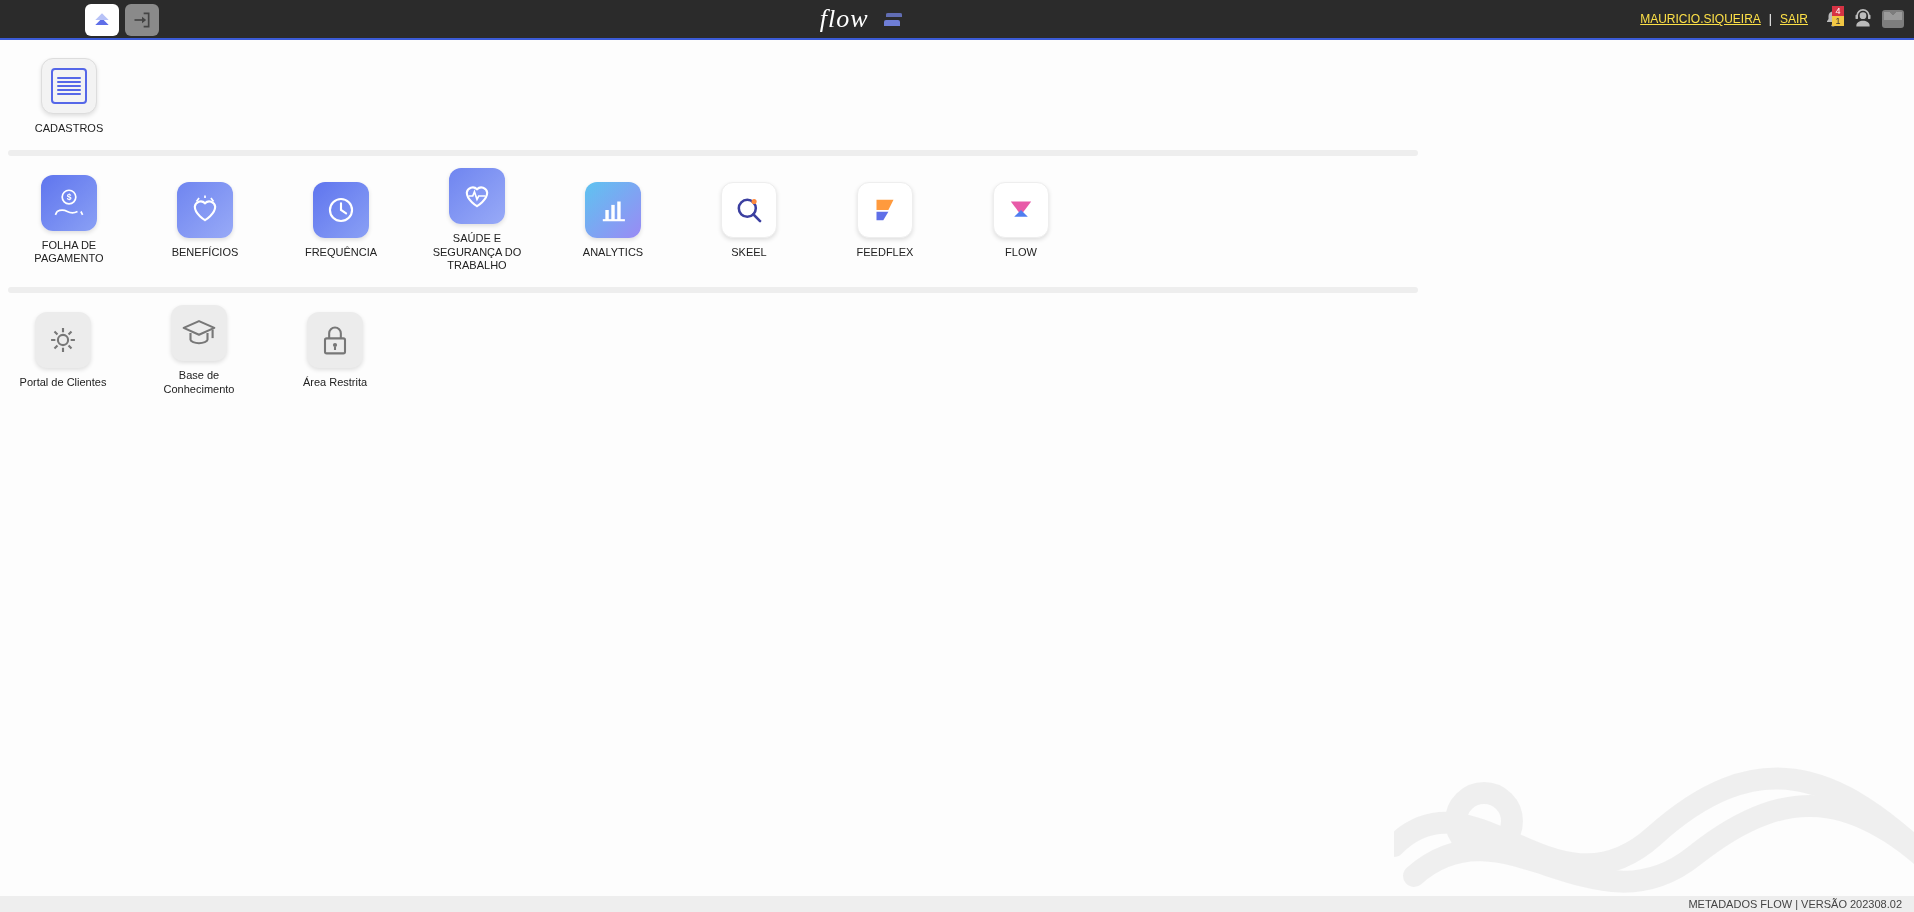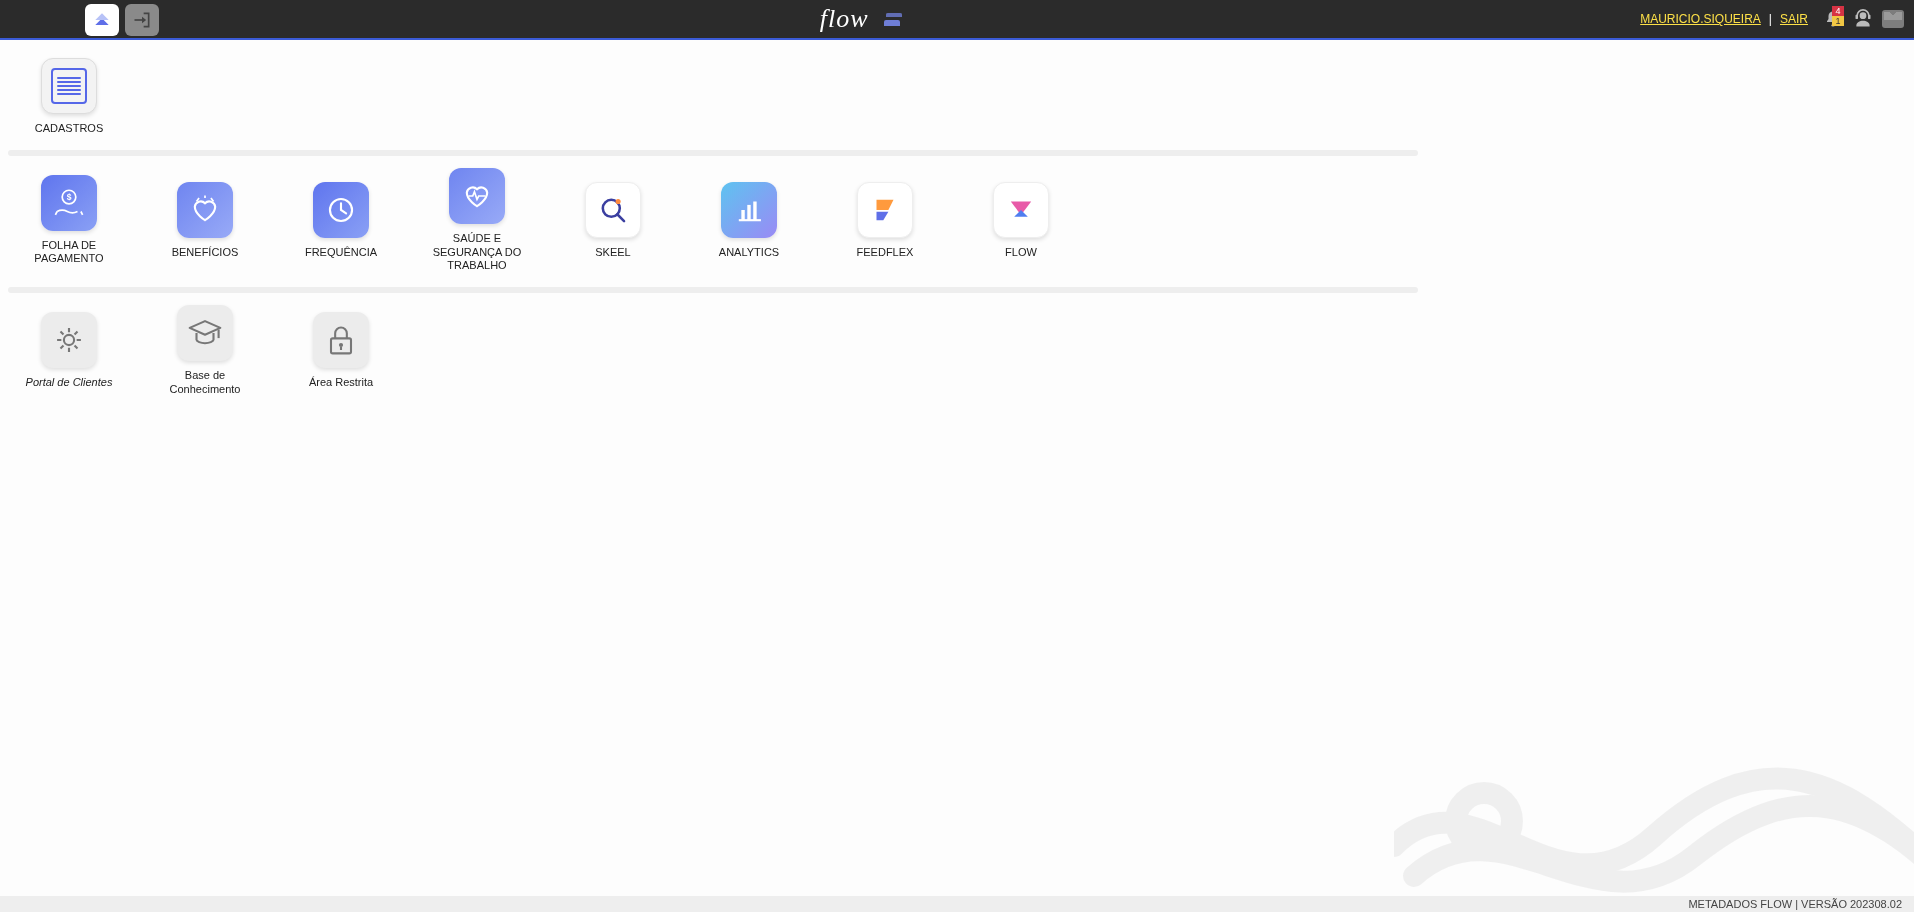--- a/index.html
+++ b/index.html
@@ -266,45 +266,45 @@
           <svg width="34" height="34" viewBox="0 0 40 40">
             <path d="M20 32s-12-7-12-16a7 7 0 0 1 12-4 7 7 0 0 1 12 4c0 9-12 16-12 16z" fill="none" stroke="#fff" stroke-width="2.5"></path>
             <path d="M10 20h5l2-5 3 9 2-4h8" fill="none" stroke="#fff" stroke-width="2"></path>
           </svg>
         </div>
         <div class="label">SAÚDE E SEGURANÇA DO TRABALHO</div>
       </div>
 
 
       <div class="tile">
-        <div class="icon white-box" style="border:1px solid #eee;">
-          <svg width="34" height="34" viewBox="0 0 40 40">
-            <circle cx="18" cy="18" r="10" fill="none" stroke="#3b3fa0" stroke-width="3"></circle>
-            <circle cx="26" cy="10" r="3" fill="#ff8a3d"></circle>
-            <path d="M25 25l8 8" stroke="#3b3fa0" stroke-width="3" stroke-linecap="round"></path>
-          </svg>
-        </div>
-        <div class="label">SKEEL</div>
-      </div>
-
-      <div class="tile">
         <div class="icon grad-teal">
           <svg width="34" height="34" viewBox="0 0 40 40">
             <path d="M8 32h26" stroke="#fff" stroke-width="2.5"></path>
             <rect x="11" y="20" width="4" height="12" fill="#fff"></rect>
             <rect x="18" y="14" width="4" height="18" fill="#fff"></rect>
             <rect x="25" y="10" width="4" height="22" fill="#fff"></rect>
           </svg>
         </div>
         <div class="label">ANALYTICS</div>
       </div>
 
       <div class="tile">
         <div class="icon white-box" style="border:1px solid #eee;">
           <svg width="34" height="34" viewBox="0 0 40 40">
+            <circle cx="18" cy="18" r="10" fill="none" stroke="#3b3fa0" stroke-width="3"></circle>
+            <circle cx="26" cy="10" r="3" fill="#ff8a3d"></circle>
+            <path d="M25 25l8 8" stroke="#3b3fa0" stroke-width="3" stroke-linecap="round"></path>
+          </svg>
+        </div>
+        <div class="label">SKEEL</div>
+      </div>
+
+      <div class="tile">
+        <div class="icon white-box" style="border:1px solid #eee;">
+          <svg width="34" height="34" viewBox="0 0 40 40">
             <path d="M10 8h20l-6 12H10z" fill="#ff9a3d"></path>
             <path d="M10 22h14l-6 10H10z" fill="#5f6fe8"></path>
           </svg>
         </div>
         <div class="label">FEEDFLEX</div>
       </div>
 
       <div class="tile">
         <div class="icon white-box" style="border:1px solid #eee;">
           <svg width="34" height="34" viewBox="0 0 40 40">
@@ -316,21 +316,21 @@
       </div>
 
     </div>
   </div>
 
   <div class="divider"></div>
 
   <div class="section">
     <div class="row">
 
-      <div class="tile" style="margin-left:6px;font-style:italic;">
+      <div class="tile" style="margin-left:0;">
         <div class="icon grey-box">
           <svg width="34" height="34" viewBox="0 0 40 40">
             <circle cx="20" cy="20" r="6" fill="none" stroke="#777" stroke-width="2.5"></circle>
             <g stroke="#777" stroke-width="2.5">
               <path d="M20 6v5M20 29v5M6 20h5M29 20h5M10 10l3.5 3.5M26.5 26.5L30 30M30 10l-3.5 3.5M13.5 26.5L10 30"></path>
             </g>
           </svg>
         </div>
         <div class="label">Portal de Clientes</div>
       </div>

